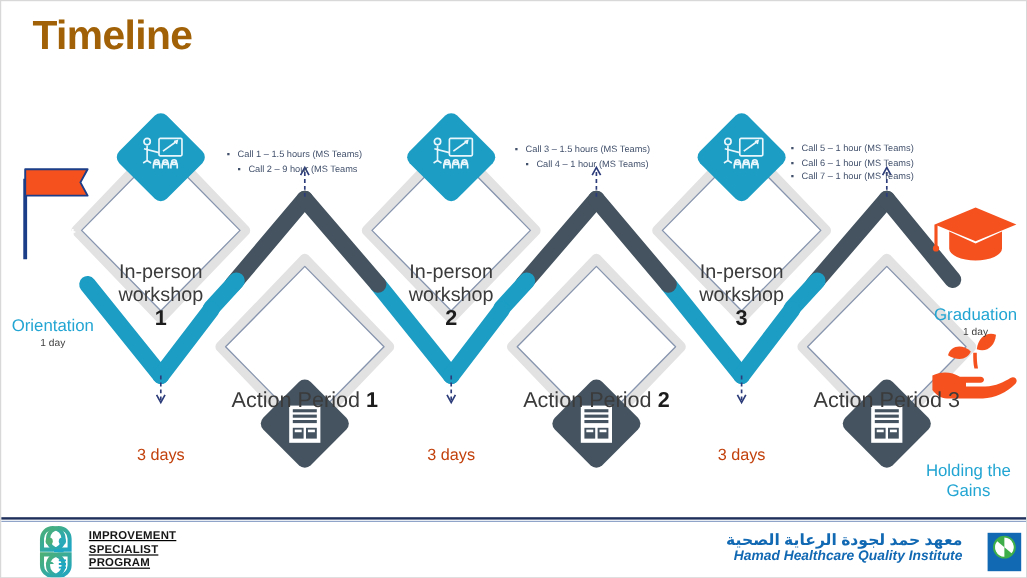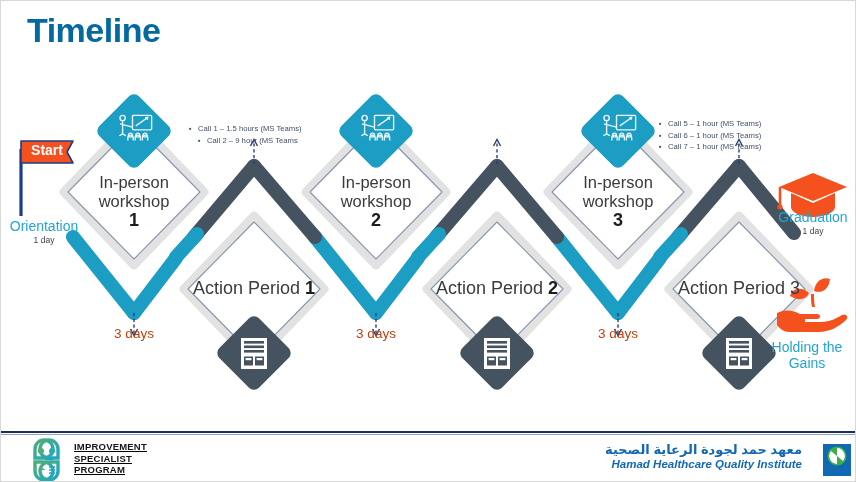--- a/index.html
+++ b/index.html
@@ -4,27 +4,27 @@
 <style>
   html,body{margin:0;padding:0;background:#ffffff;}
   body{width:856px;height:482px;overflow:hidden;
        font-family:"Liberation Sans","DejaVu Sans",sans-serif;}
 
   #slide{position:relative;width:856px;height:482px;background:#ffffff;
          border:1px solid #d8d8d8;box-sizing:border-box;overflow:hidden;}
 
   
   #title{position:absolute;left:26px;top:10px;font-size:34px;font-weight:bold;
-         color:#0369a1;letter-spacing:-0.5px;}
+         color:#a16207;letter-spacing:-0.5px;}
 
   
   #art{position:absolute;left:0;top:0;width:856px;height:482px;}
 
   
-  .lbl{position:absolute;text-align:center;}
+  .lbl{position:absolute;text-align:center;margin-top:45px;}
 
   .ws-label{font-size:16.5px;color:#3b3b3b;line-height:19px;width:150px;}
   .ws-label b{font-size:18px;color:#1d1d1d;}
 
   .ap-label{font-size:18px;color:#3b3b3b;width:180px;}
   .ap-label b{font-weight:bold;color:#1d1d1d;}
   .ap-label .plain{font-weight:normal;}
 
   .calls{position:absolute;font-size:7.7px;color:#41506b;line-height:11.5px;
          white-space:nowrap;}
@@ -303,20 +303,24 @@
   </div>
   <div class="lbl ap-label" style="left:648px;top:277px;">
     <span>Action Period</span>
     <span class="plain">3</span>
   </div>
 
   <div class="calls" style="left:188px;top:122px;">
     <div class="r1"><span class="bullet">▪</span><span>Call 1 – 1.5 hours (MS Teams)</span></div>
     <div class="r2"><span class="bullet">▪</span><span>Call 2 – 9 hour (MS Teams</span></div>
   </div>
+  <div class="calls" style="left:428px;top:118px;">
+    <div class="r1"><span class="bullet">▪</span><span>Call 3 – 1.5 hours (MS Teams)</span></div>
+    <div class="r2"><span class="bullet">▪</span><span>Call 4 – 1 hour (MS Teams)</span></div>
+  </div>
   <div class="calls" style="left:658px;top:117px;">
     <div class="r1"><span class="bullet">▪</span><span>Call 5 – 1 hour (MS Teams)</span></div>
     <div class="r1"><span class="bullet">▪</span><span>Call 6 – 1 hour (MS Teams)</span></div>
     <div class="r1"><span class="bullet">▪</span><span>Call 7 – 1 hour (MS Teams)</span></div>
   </div>
 
   <div class="lbl days" style="left:88px;top:325px;">3 days</div>
   <div class="lbl days" style="left:330px;top:325px;">3 days</div>
   <div class="lbl days" style="left:572px;top:325px;">3 days</div>
 

